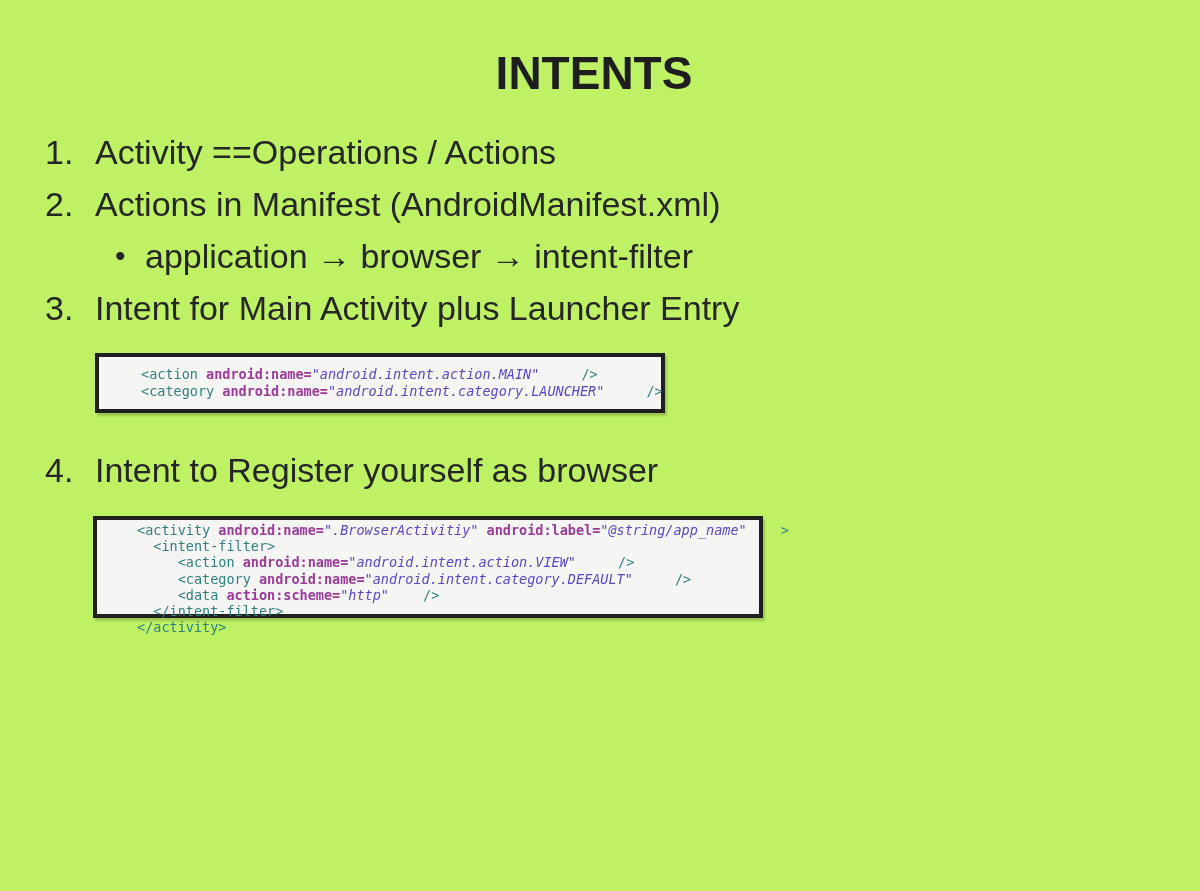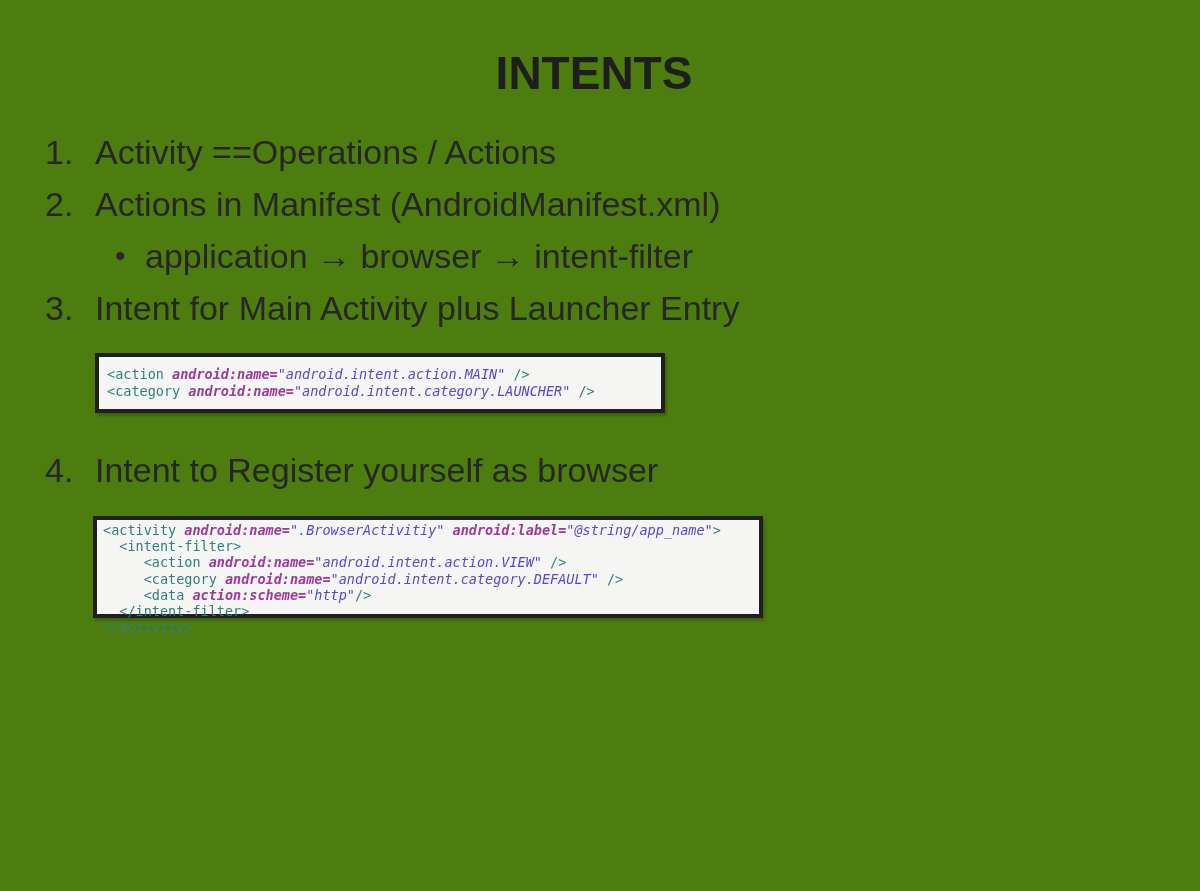--- a/index.html
+++ b/index.html
@@ -1,19 +1,19 @@
 <!DOCTYPE html>
 <html style="--tag: #2f8080; --attr: #9c3a9c; --val: #5848c8; --plain: #3a3a3a;"><head>
 <meta charset="utf-8">
 <style>
   html,body{margin:0;padding:0;background:#ffffff;}
   .slide{
     position:relative;
     width:1200px;height:891px;
-    background:#4d7c0f;
+    background:#bef264;
     font-family:"Liberation Sans",sans-serif;
     color:#242424;
     overflow:hidden;
   }
   .slide-title{
     position:absolute;
     top:48px;left:0;width:1188px;
     text-align:center;
     font-size:46px;
     font-weight:700;
@@ -51,22 +51,22 @@
     left:95px;top:353px;width:570px;height:60px;
     padding:9px 6px 0 8px;
     line-height:17px;
   }
   .code-block-2{
     left:93px;top:516px;width:670px;height:102px;
     padding:2px 4px 0 6px;
     line-height:16.2px;
   }
   .code-line{white-space:pre;}
-  .tok-tag{color:var(--tag,#2f8080);}
-  .tok-attr{color:var(--attr,#9c3a9c);font-weight:bold;font-style:italic;}
+  .tok-tag{color:var(--tag,#2f8080);margin-left:34px;}
+  .tok-attr{color:var(--attr,#9c3a9c);font-weight:bold;}
   .tok-val{color:var(--val,#5848c8);font-style:italic;}
   .tok-plain{color:var(--plain,#3a3a3a);}
 </style>
 </head>
 <body>
 
 <div class="slide">
 
   <div class="slide-title">INTENTS</div>
 

